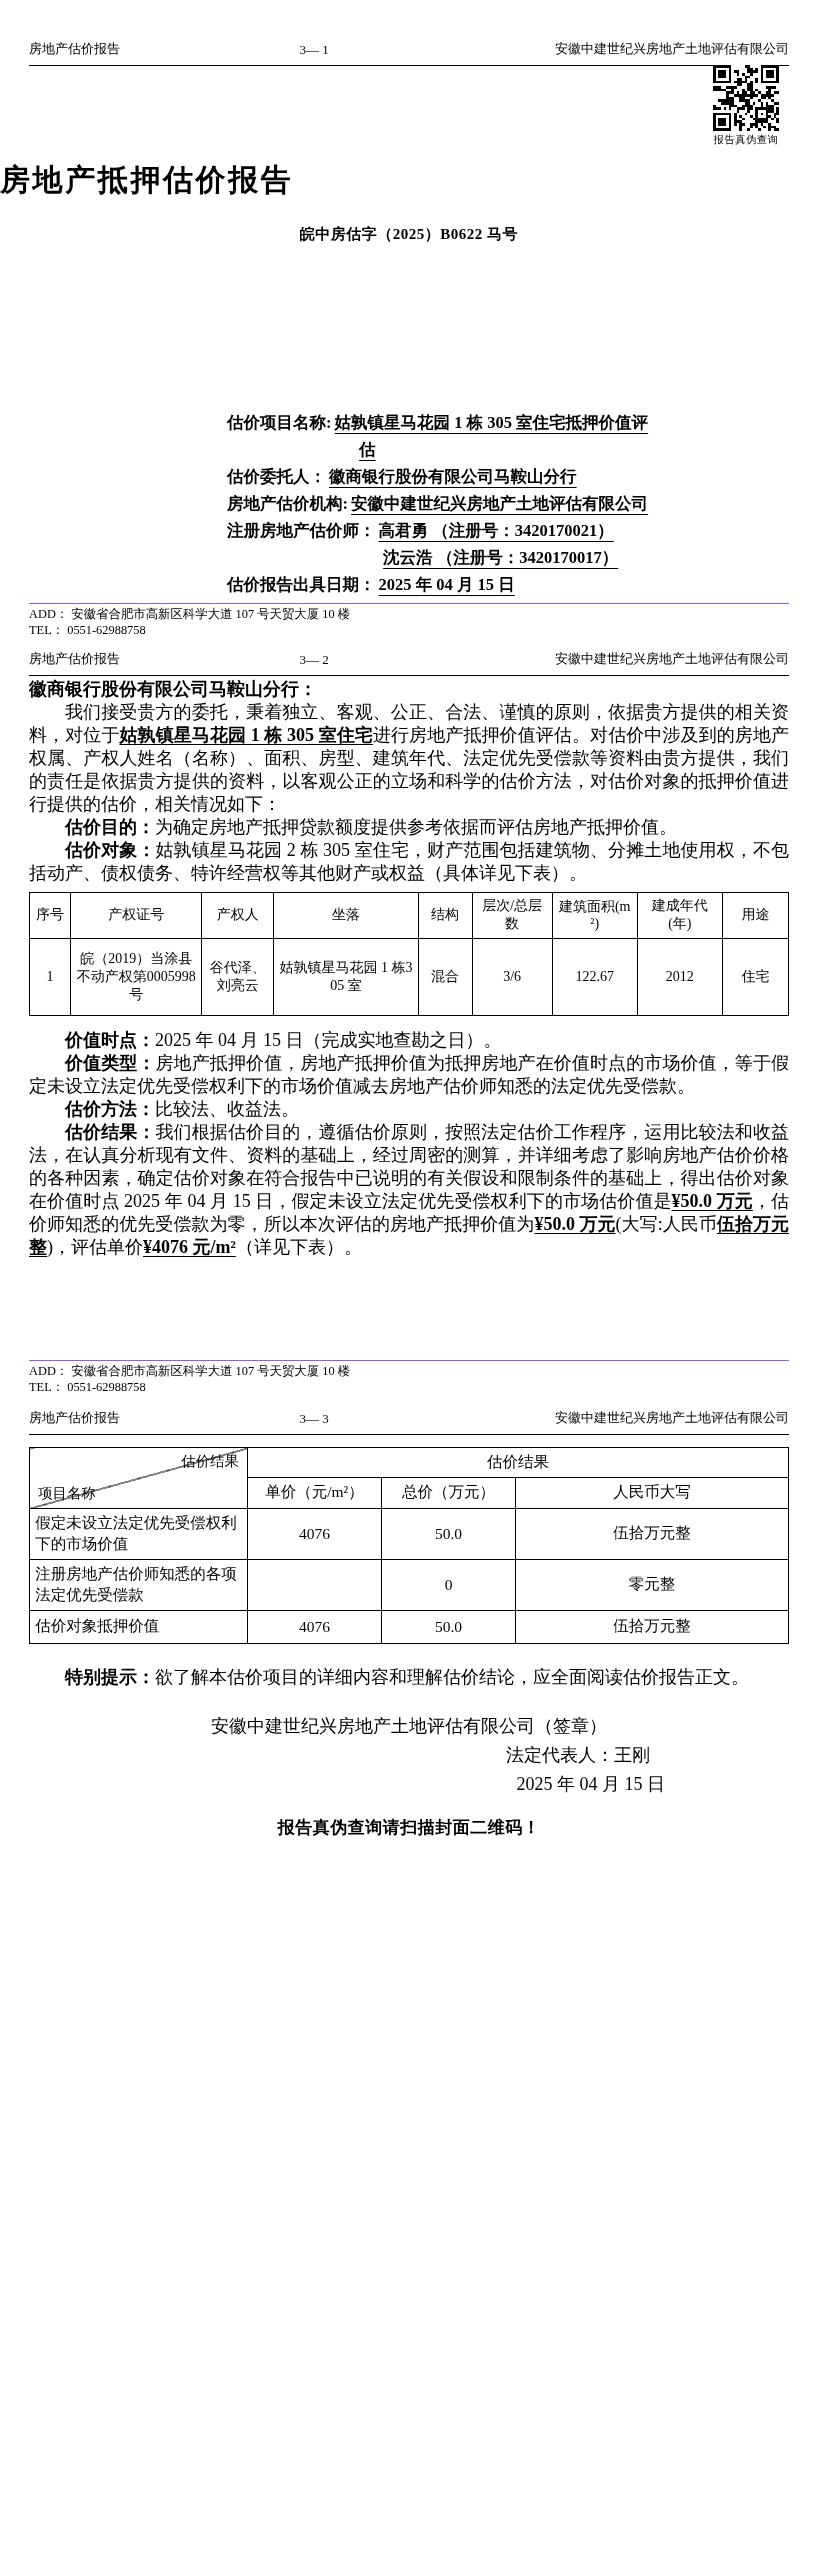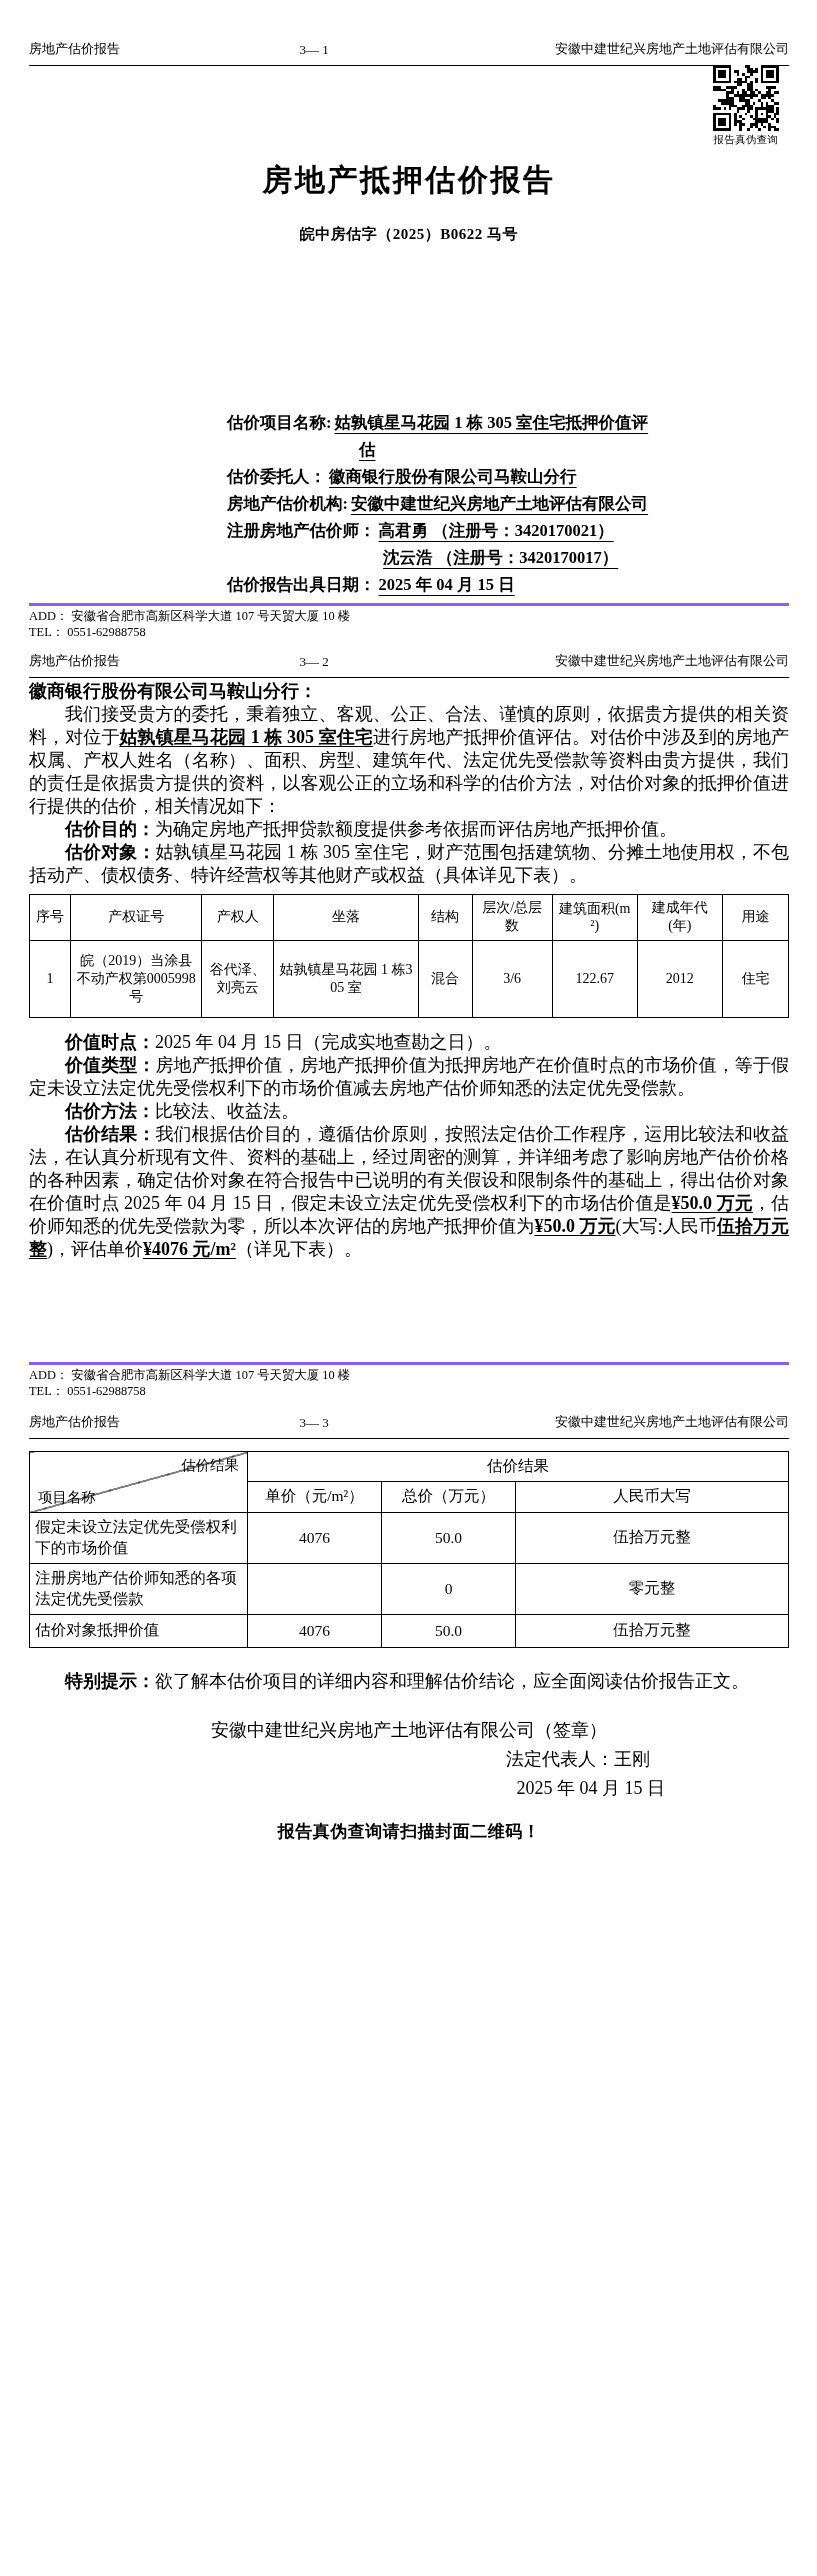--- a/index.html
+++ b/index.html
@@ -21,34 +21,34 @@
     align-items: flex-end;
     font-size: 13px;
     border-bottom: 1px solid #000;
     padding-bottom: 7px;
   }
   .ph-left  { width: 30%; text-align: left; }
   .ph-center{ width: 15%; text-align: center; }
   .ph-right { flex: 1; text-align: right; }
 
   .page-footer {
-    border-top: 3px solid #8b5cf6;
+    border-top: 1px solid #8b5cf6;
     padding-top: 3.1px;
     font-size: 12.4px;
     line-height: 15.5px;
   }
 
   
   .qr-block { position: absolute; top: 65px; right: 36px; width: 72px; text-align: center; }
   .qr-svg { width: 66px; height: 66px; display: block; margin: 0 auto; }
   .qr-caption { font-size: 10.3px; margin-top: 2.1px; letter-spacing: 0.5px; }
 
   .title {
     margin: 95px 0 0 0;
-    text-align: center;
+    text-align: left;
     font-size: 30px;
     font-weight: bold;
     letter-spacing: 2.6px;
     line-height: 38px;
   }
   .doc-no {
     margin-top: 26px;
     text-align: center;
     font-size: 15px;
     font-weight: bold;
@@ -414,21 +414,21 @@
       <span class="ph-center">3— 2</span>
       <span class="ph-right">安徽中建世纪兴房地产土地评估有限公司</span>
     </header>
 
     <div class="salutation">徽商银行股份有限公司马鞍山分行：</div>
 
     <p class="bp"><span>我们接受贵方的委托，秉着独立、客观、公正、合法、谨慎的原则，依据贵方提供的相关资料，对位于</span><span class="emph">姑孰镇星马花园 1 栋 305 室住宅</span><span>进行房地产抵押价值评估。对估价中涉及到的房地产权属、产权人姓名（名称）、面积、房型、建筑年代、法定优先受偿款等资料由贵方提供，我们的责任是依据贵方提供的资料，以客观公正的立场和科学的估价方法，对估价对象的抵押价值进行提供的估价，相关情况如下：</span></p>
 
     <p class="bp"><span class="plabel">估价目的：</span><span>为确定房地产抵押贷款额度提供参考依据而评估房地产抵押价值。</span></p>
 
-    <p class="bp"><span class="plabel">估价对象：</span><span>姑孰镇星马花园 1 栋 305 室住宅，财产范围包括建筑物、分摊土地使用权，不包括动产、债权债务、特许经营权等其他财产或权益（具体详见下表）。</span></p>
+    <p class="bp"><span class="plabel">估价对象：</span><span>姑孰镇星马花园 2 栋 305 室住宅，财产范围包括建筑物、分摊土地使用权，不包括动产、债权债务、特许经营权等其他财产或权益（具体详见下表）。</span></p>
 
     <table class="prop-table">
       <colgroup>
         <col style="width:41px">
           <col style="width:131px">
           <col style="width:72px">
           <col style="width:144px">
           <col style="width:54px">
           <col style="width:80px">
           <col style="width:85px">

